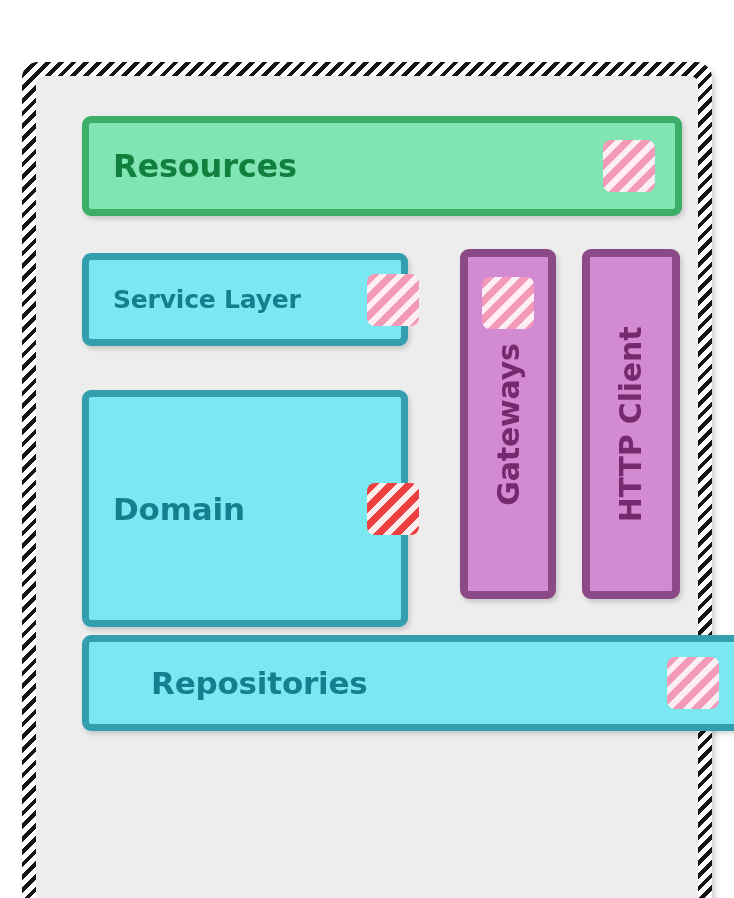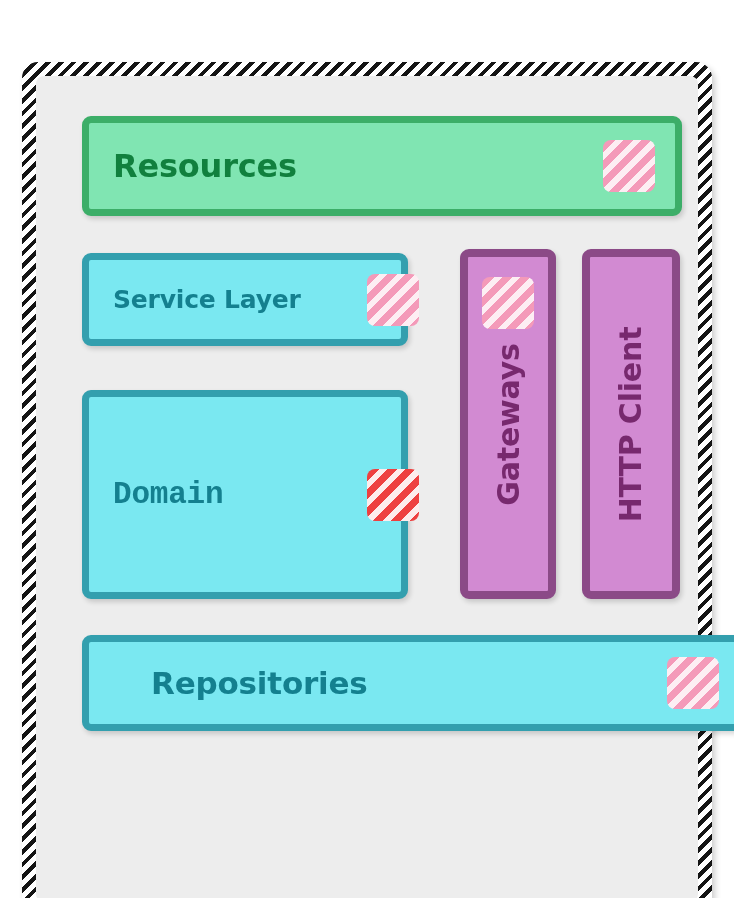--- a/index.html
+++ b/index.html
@@ -92,21 +92,21 @@
     background-image: repeating-linear-gradient(
         -45deg,
         #ee4040 0px, #ee4040 7px,
         #fdecec 7px, #fdecec 13px
     );
   }
 
   
   #box-resources      { left: 46px;  top: 40px;  width: 600px; height: 100px; border-width: 7px; }
   #box-service-layer  { left: 46px;  top: 177px; width: 326px; height: 93px;  border-width: 7px; }
-  #box-domain         { left: 46px;  top: 314px; width: 326px; height: 209px; border-width: 7px; font-family: Liberation Mono, monospace; }
+  #box-domain         { left: 46px;  top: 314px; width: 326px; height: 237px; border-width: 7px; }
   #box-repositories   { left: 46px;  top: 559px; width: 664px; height: 96px;  border-width: 7px; padding-left: 38px; }
   #box-data-mappers   { left: 46px;  top: 703px; width: 600px; height: 99px;  border-width: 7px; }
   #box-gateways       { left: 424px; top: 173px; width: 96px;  height: 350px; border-width: 8px; }
   #box-http-client    { left: 546px; top: 173px; width: 98px;  height: 350px; border-width: 8px; }
 
   #box-resources     .box-label { font-size: 32px; margin-left: 24px; }
   #box-service-layer .box-label { font-size: 25px; margin-left: 24px; }
   #box-domain        .box-label { font-size: 31px; margin-left: 24px; }
   #box-repositories  .box-label { font-size: 31px; margin-left: 24px; }
   #box-data-mappers  .box-label { font-size: 31px; margin-left: 24px; }

